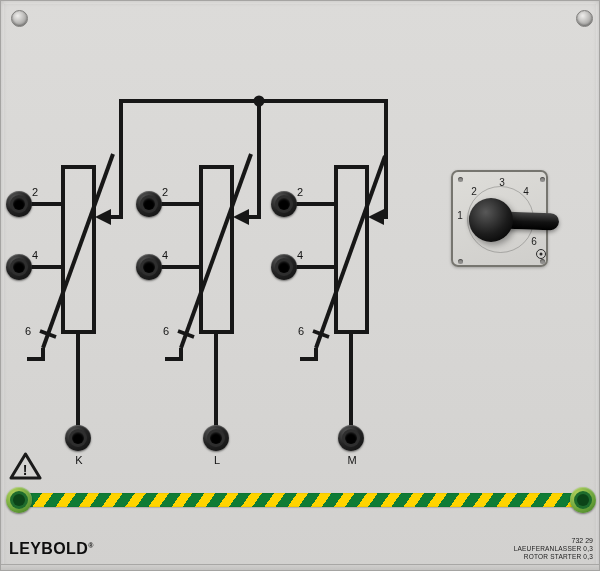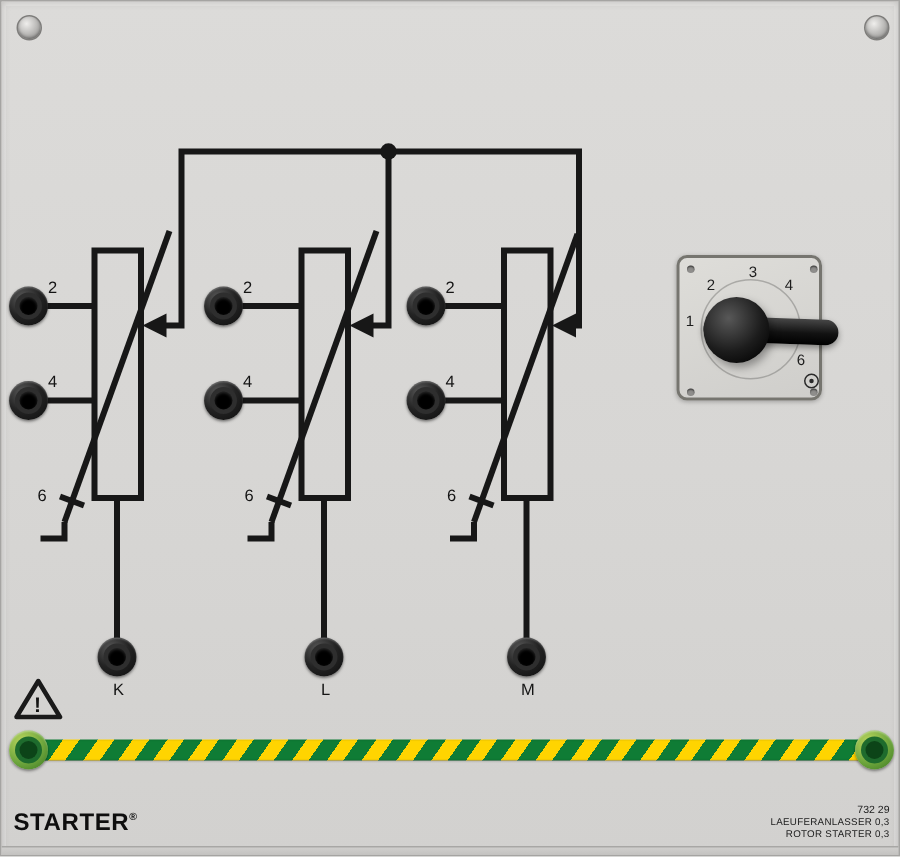--- a/index.html
+++ b/index.html
@@ -140,21 +140,21 @@
 
   <svg class="warning" width="33" height="30" viewBox="0 0 33 30">
     <polygon points="16.5,3 31,27 2,27" fill="none" stroke="#1a1a1a" stroke-width="3" stroke-linejoin="round"></polygon>
   </svg>
   <span class="warning-glyph">!</span>
 
   <div class="ground-strip"></div>
   <div class="gsocket" style="left:5px;top:486px"></div>
   <div class="gsocket" style="left:569px;top:486px"></div>
 
-  <div class="brand"><span>STARTER</span><sup>®</sup></div>
+  <div class="brand"><span>LEYBOLD</span><sup>®</sup></div>
   <div class="idplate">
     <div class="cat">732 29</div>
     <div class="nm">LAEUFERANLASSER 0,3</div>
     <div class="nm">ROTOR STARTER 0,3</div>
   </div>
 
   <div class="bottom-edge"></div>
 </div>
 
 </body></html>

